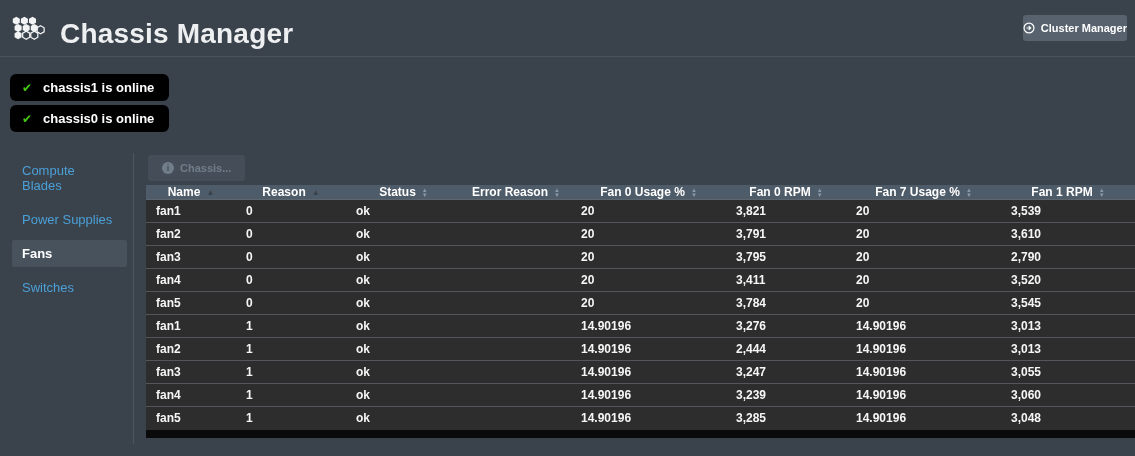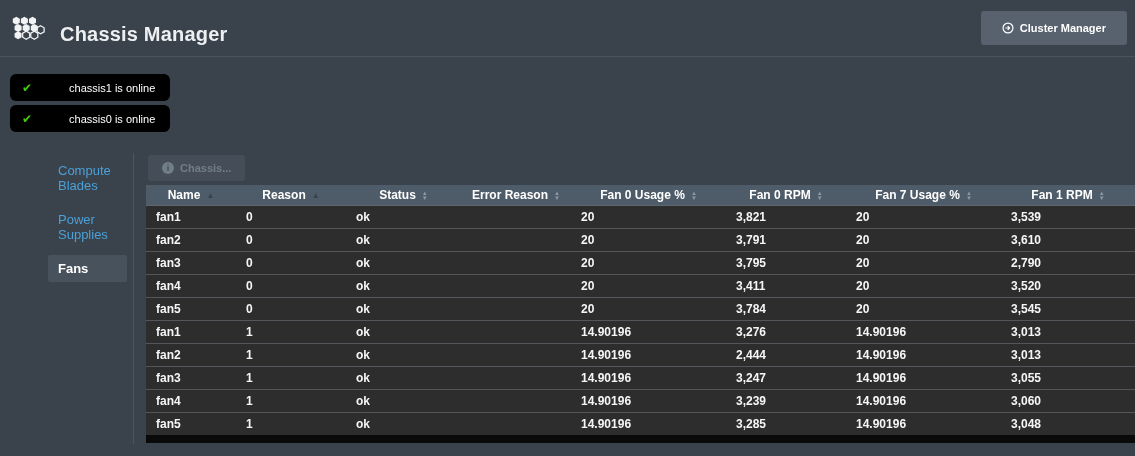--- a/index.html
+++ b/index.html
@@ -11,46 +11,46 @@
   }
 
   
   .topbar {
     height: 57px; display: flex; align-items: center;
     padding: 0 8px 0 10px;
     border-bottom: 1px solid #4b545d;
   }
   .logo { display: flex; align-items: center; }
   .app-title {
-    margin: 12px 0 0 14px; font-size: 20px; font-weight: 600;
+    margin: 12px 0 0 14px; font-size: 28px; font-weight: 600;
     color: #edeff1; letter-spacing: .2px; text-align: center;
   }
   .cluster-btn {
-    margin-left: auto; height: 34px; padding: 0 21px;
+    margin-left: auto; height: 26px; padding: 0 0;
     background: #57626e; color: #fff; border: none; border-radius: 3px;
     font-family: "Liberation Sans", sans-serif;
     font-size: 11px; font-weight: 700; display: flex; align-items: center; gap: 6px;
     cursor: pointer;
   }
 
   
   .layout { position: relative; height: 399px; }
 
   
   .toasts { position: absolute; left: 10px; top: 17px; z-index: 5; }
   .toast {
     background: #000; border-radius: 6px; height: 27px;
     display: flex; align-items: center; padding: 0 15px 0 12px;
     margin-bottom: 4px; width: max-content;
   }
   .check { color: #44cc11; font-size: 12px; margin-right: 11px; }
-  .toast-text { color: #fff; font-size: 11px; font-weight: 400; margin-left: 26px; }
-
-  
-  .sidebar { position: absolute; left: 0; top: 0; bottom: 0; width: 133px; padding-left: 36px; }
+  .toast-text { color: #fff; font-size: 13px; font-weight: 700; }
+
+  
+  .sidebar { position: absolute; left: 0; top: 0; bottom: 0; width: 133px; }
   .sidebar-divider {
     position: absolute; left: 133px; top: 96px; bottom: 12px;
     width: 1px; background: #4d565f;
   }
   .nav { padding-top: 100px; }
   .nav-item {
     margin: 0 6px 7px 12px; padding: 6px 10px;
     font-size: 13px; color: #4ba0d8; cursor: pointer; border-radius: 2px;
   }
   .nav-item.active { background: #48525c; color: #fff; font-weight: 700; }
@@ -67,21 +67,21 @@
   .info-icon {
     width: 12px; height: 12px; border-radius: 50%;
     background: #717d89; color: #454e58;
     font-size: 9px; font-weight: 700; font-style: normal; line-height: 12px;
     display: inline-block; text-align: center;
   }
 
   
   table { border-collapse: collapse; width: 989px; table-layout: fixed; }
   thead th {
-    background: #4e5b68; height: 20px; padding: 0;
+    background: #4e5b68; height: 14px; padding: 0;
     font-size: 12px; font-weight: 700; color: #fff; text-align: center;
     cursor: pointer; white-space: nowrap;
   }
   tbody td {
     background: #2d2d2d; height: 23px; padding: 0 0 0 10px;
     border-top: 1px solid #53575c;
     color: #f6f6f6; font-size: 12px; font-weight: 700; text-align: left;
     white-space: nowrap; overflow: hidden;
   }
   tbody tr:first-child td { border-top: 1px solid #5d666f; }
@@ -140,20 +140,21 @@
         <span class="check">✔</span>
         <span class="toast-text">chassis0 is online</span>
       </div>
     </div>
 
   <aside class="sidebar">
     <nav class="nav">
         <div class="nav-item">Compute Blades</div>
         <div class="nav-item">Power Supplies</div>
         <div class="nav-item active">Fans</div>
+        <div class="nav-item">Switches</div>
       </nav>
   </aside>
   <div class="sidebar-divider"></div>
 
   <main class="main">
     <button class="details-btn" disabled="">
       <i class="info-icon">i</i>
       <span>Chassis...</span>
     </button>
 

